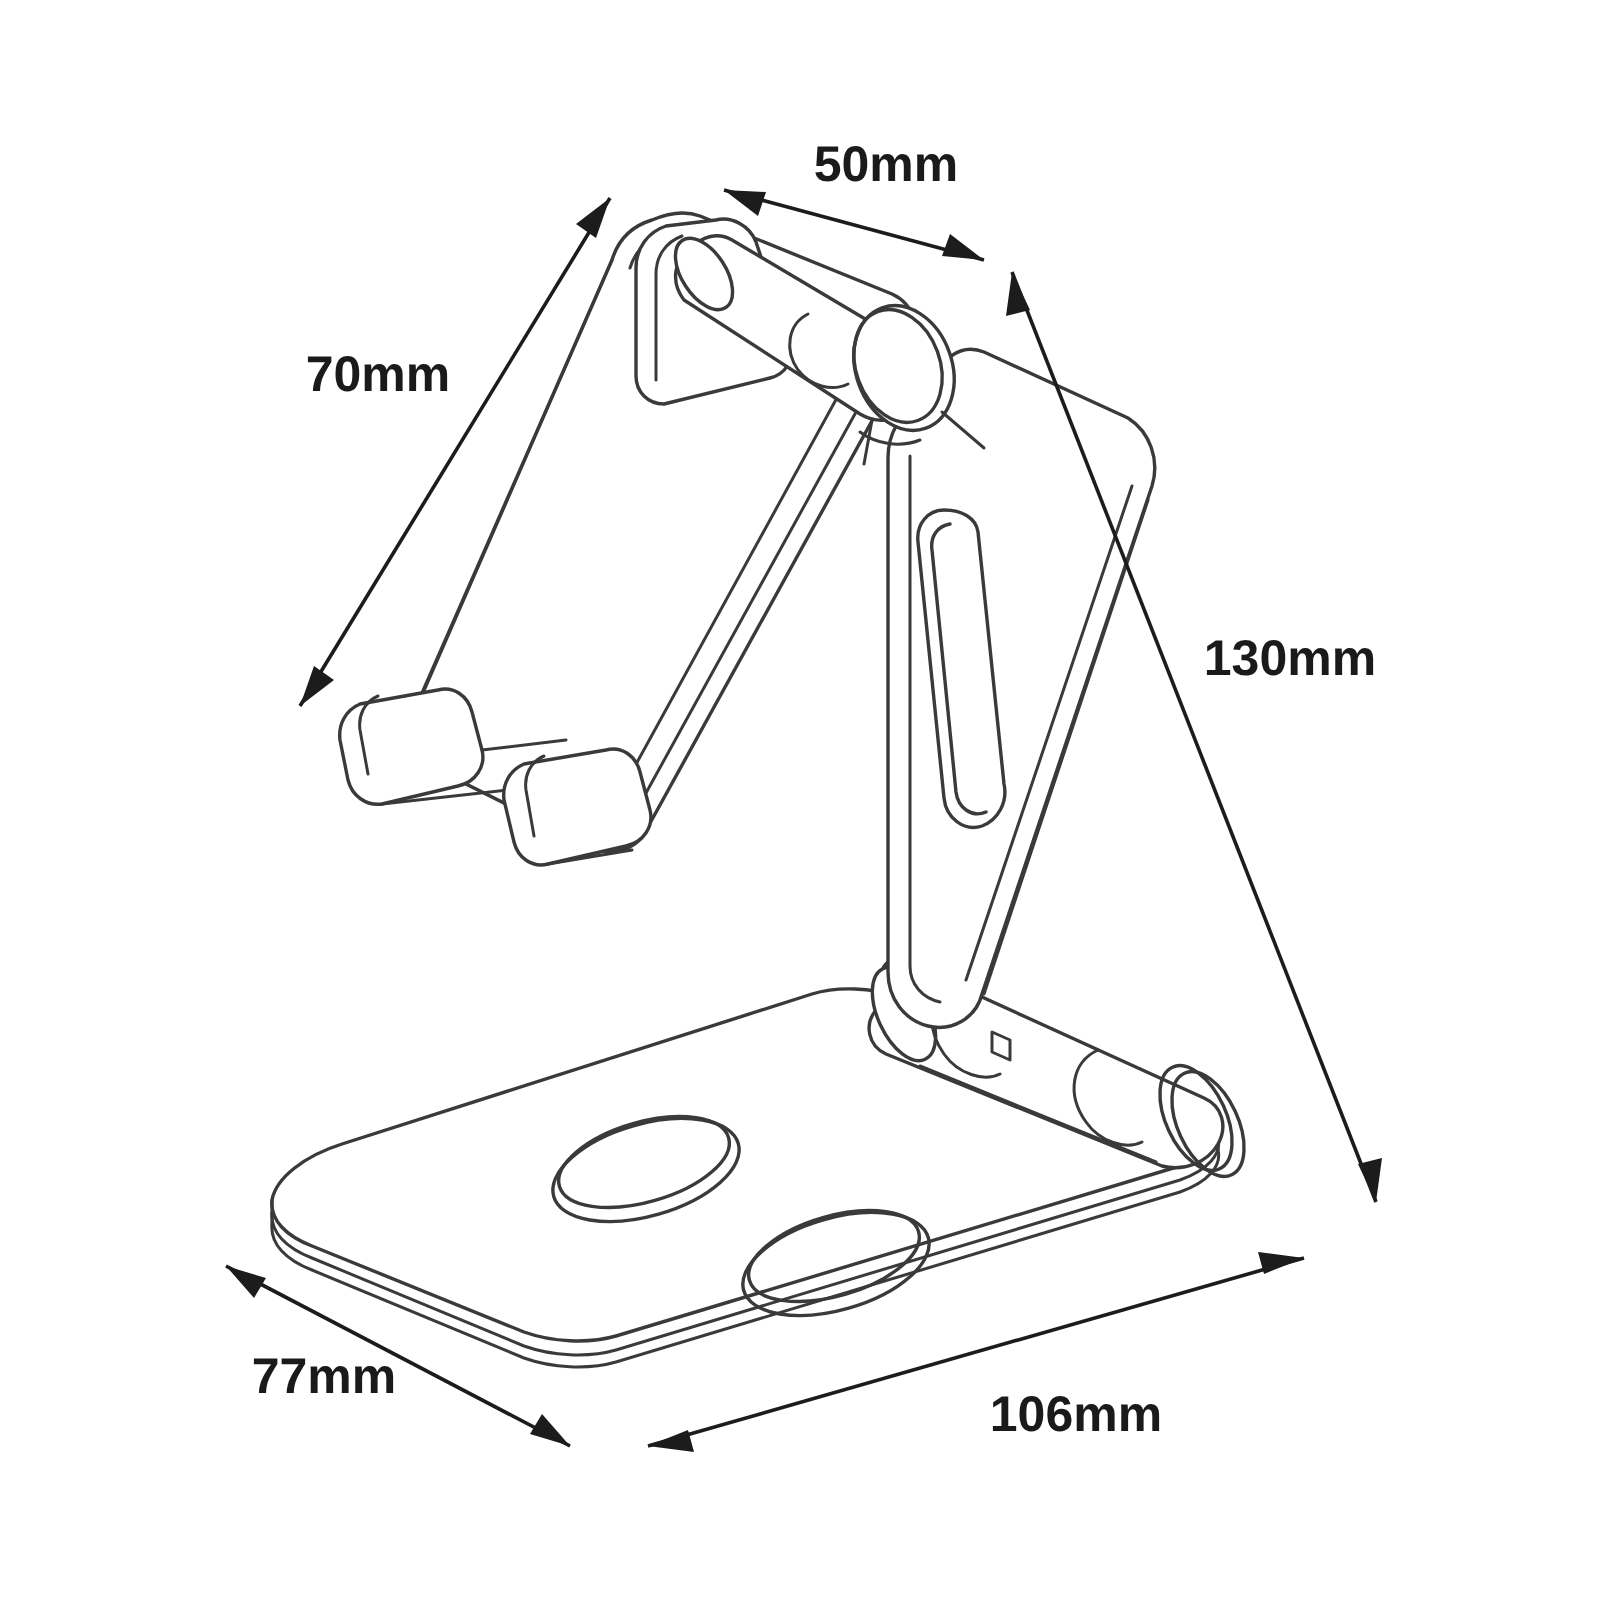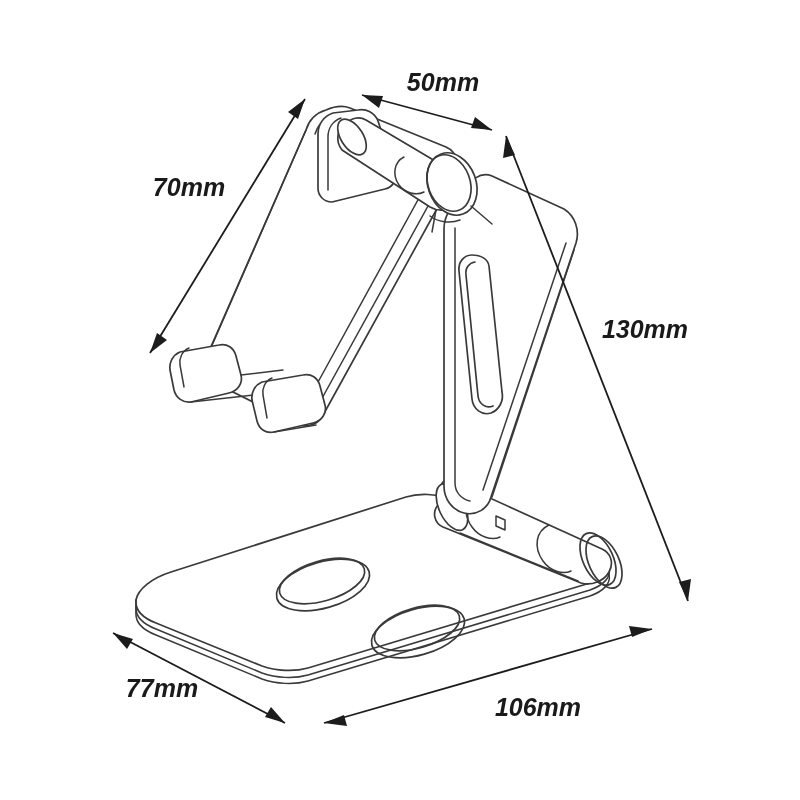--- a/index.html
+++ b/index.html
@@ -12,21 +12,20 @@
     width: 800px;
     height: 800px;
     overflow: hidden;
     font-family: "Liberation Sans", sans-serif;
   }
   #drawing-root {
     position: relative;
     width: 800px;
     height: 800px;
     background: #ffffff;
-    font-style: italic;
   }
   #drawing-svg {
     display: block;
     width: 800px;
     height: 800px;
   }
   .part-line {
     fill: #ffffff;
     stroke: #3a3a3a;
     stroke-width: 1.7;

